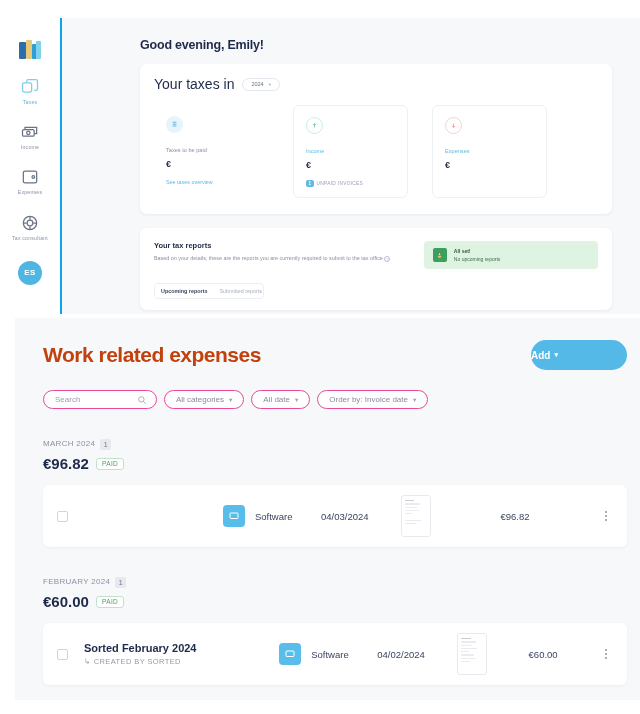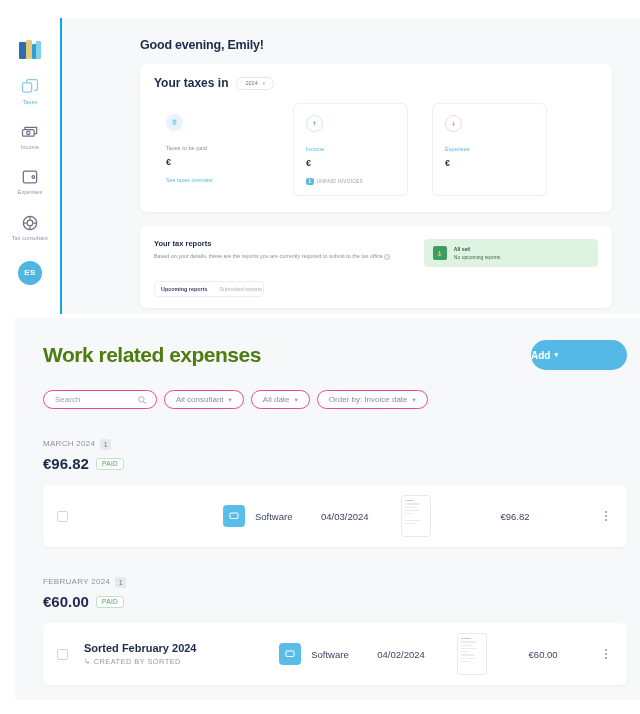--- a/index.html
+++ b/index.html
@@ -56,21 +56,21 @@
           background:#f7f8fa; padding: 20px 28px 0 78px; }
   .greeting {
     font-size: 12.5px; font-weight: bold; color:#1e2a4a; letter-spacing:-.2px;
     margin-bottom: 12px;
   }
   .card {
     background:#fff; border-radius:7px; box-shadow:0 1px 3px rgba(30,42,74,.06);
   }
   .taxes-card { padding: 12px 14px 16px 14px; margin-bottom: 14px; }
   .taxes-head { display:flex; align-items:center; gap:8px; margin-bottom: 13px; }
-  .taxes-head .ttl { font-size: 12px; font-weight:bold; color:#1e2a4a; }
+  .taxes-head .ttl { font-size: 14px; font-weight:normal; color:#1e2a4a; }
   .year-pill {
     border:1px solid #e2e5ec; border-radius:20px; padding: 2.5px 8px;
     font-size: 5.5px; color:#6a7186; display:flex; align-items:center; gap:5px;
     background:#fff; cursor:pointer;
   }
   .caret { font-size:4.5px; color:#a7adbd; }
 
   .tax-cols { display:flex; gap:0; }
   .tax-col { flex:0 0 auto; width: 115px; padding: 11px 12px 10px 12px; }
   .tax-col.boxed { border:1px solid #eef0f4; border-radius:6px; }
@@ -117,21 +117,21 @@
               overflow:hidden; width: 110px; }
   .rep-tab { font-size:5.4px; padding:4px 6px; color:#aab0bf; cursor:pointer; white-space:nowrap; }
   .rep-tab.active { color:#3b4665; background:#fff; font-weight:bold; }
 
   
   .panel-bot {
     position:absolute; left:15px; top:318px; width:640px; height:382px;
     background:#f7f8fa; overflow:hidden; padding: 22px 28px 0 28px;
   }
   .exp-head { display:flex; align-items:center; justify-content:space-between; }
-  .exp-title { font-size:21px; font-weight:bold; color:#4d7c0f; letter-spacing:-.5px; }
+  .exp-title { font-size:21px; font-weight:bold; color:#c2410c; letter-spacing:-.5px; }
   .add-btn {
     background:#54b9e6; color:#fff; border:none; border-radius:22px;
     width:96px; height:30px; font-size:10px; font-weight:bold;
     font-family:"Liberation Sans", sans-serif; cursor:pointer;
     display:flex; align-items:center; justify-content:flex-start; gap:4px;
   }
   .add-btn .c { font-size:7px; }
 
   .filters { display:flex; gap:7px; margin-top:20px; }
   .pill {
@@ -339,21 +339,21 @@
 
     <div class="filters">
       <div class="pill search">
         <span class="ph">Search</span>
         <svg width="10" height="10" viewBox="0 0 24 24" fill="none" stroke="#9aa0b0" stroke-width="2">
           <circle cx="10.5" cy="10.5" r="6.5"></circle>
             <path d="M15.5 15.5L21 21"></path>
         </svg>
       </div>
       <div class="pill">
-        <span>All consultant</span>
+        <span>All categories</span>
         <span class="cv">▾</span>
       </div>
       <div class="pill">
         <span>All date</span>
         <span class="cv">▾</span>
       </div>
       <div class="pill">
         <span class="ob-lab">Order by:  Invoice date</span>
         <span class="cv">▾</span>
       </div>

